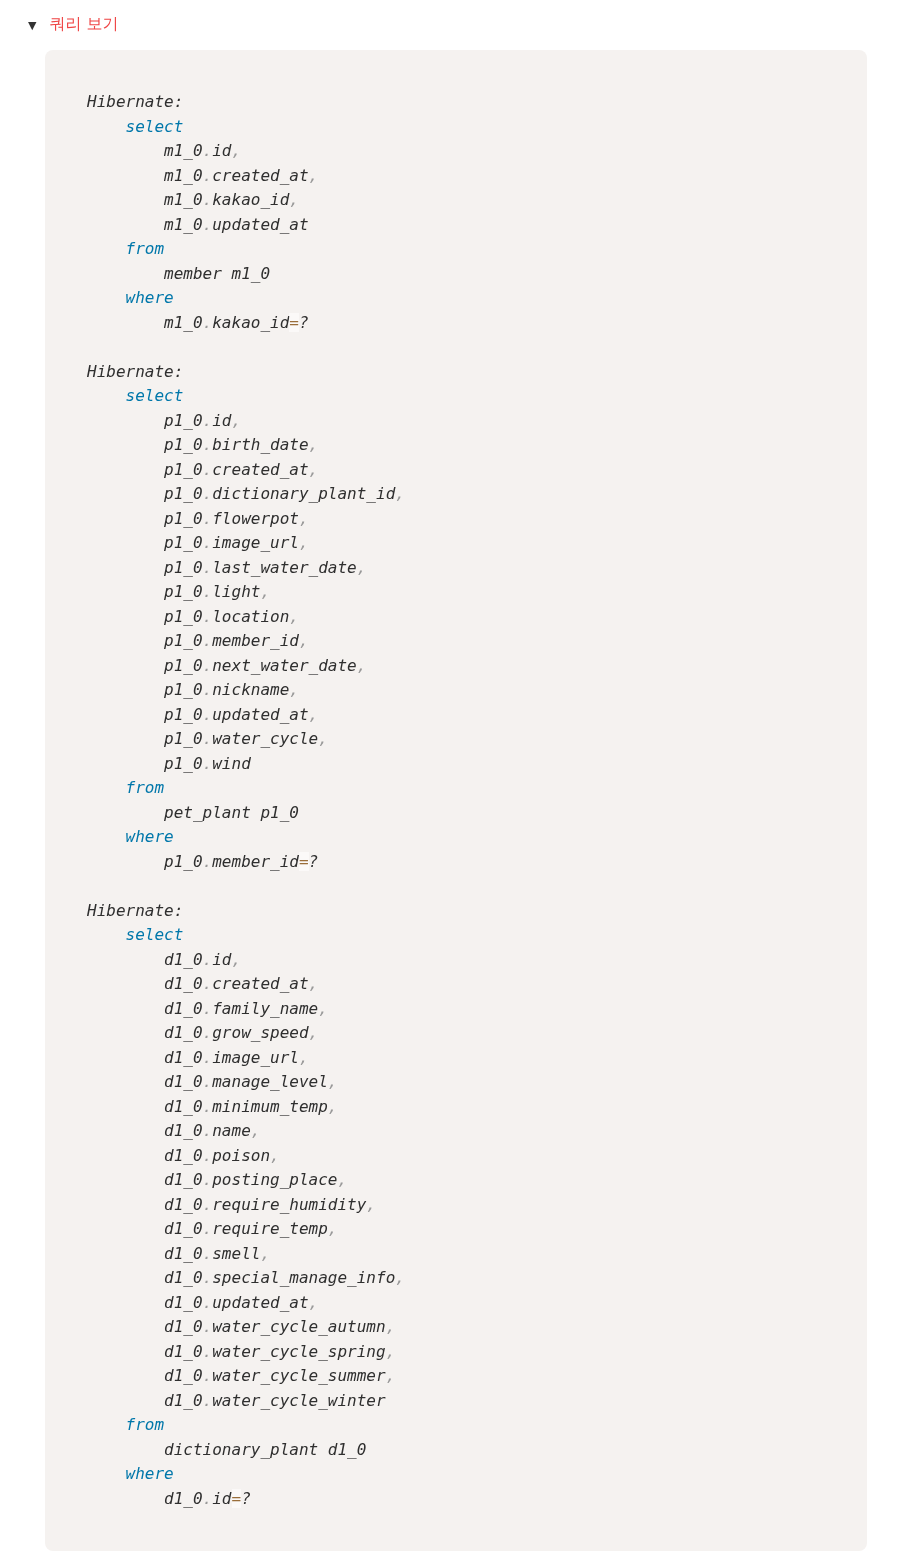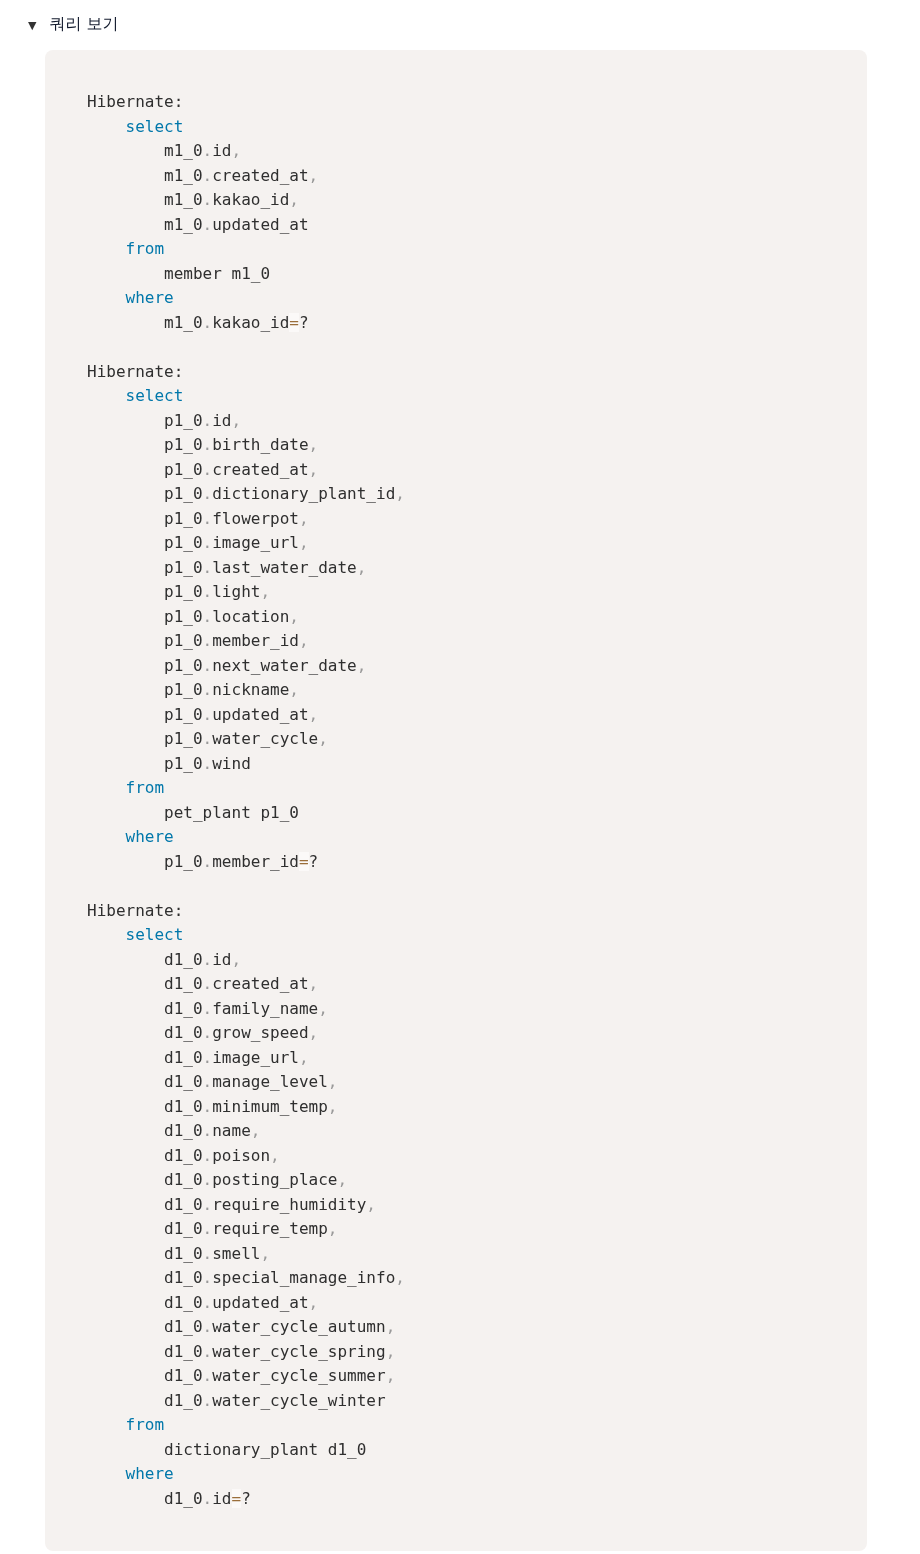--- a/index.html
+++ b/index.html
@@ -33,29 +33,30 @@
   summary::-webkit-details-marker { display: none; }
   .marker {
     font-size: 11px;
     color: #333333;
     line-height: 1;
     position: relative;
     top: 1px;
   }
   .summary-label {
     font-size: 16px;
-    color: #0f172a;
+    color: #ef4444;
     line-height: 20px;
   }
   pre.code-block {
     margin: 16px 53px 6px 45px;
     background: var(--code-bg);
     border-radius: 8px;
     padding: 40px 20px 40px 42px;
     overflow: hidden;
+    font-style: italic;
   }
   code.sql {
     display: block;
     font-family: "DejaVu Sans Mono", "Liberation Mono", monospace;
     font-size: 16px;
     line-height: 24.5px;
     color: var(--code-fg);
   }
   .line { white-space: pre; min-height: 24.5px; }
   .tok-kw { color: var(--kw); text-align: right; }

